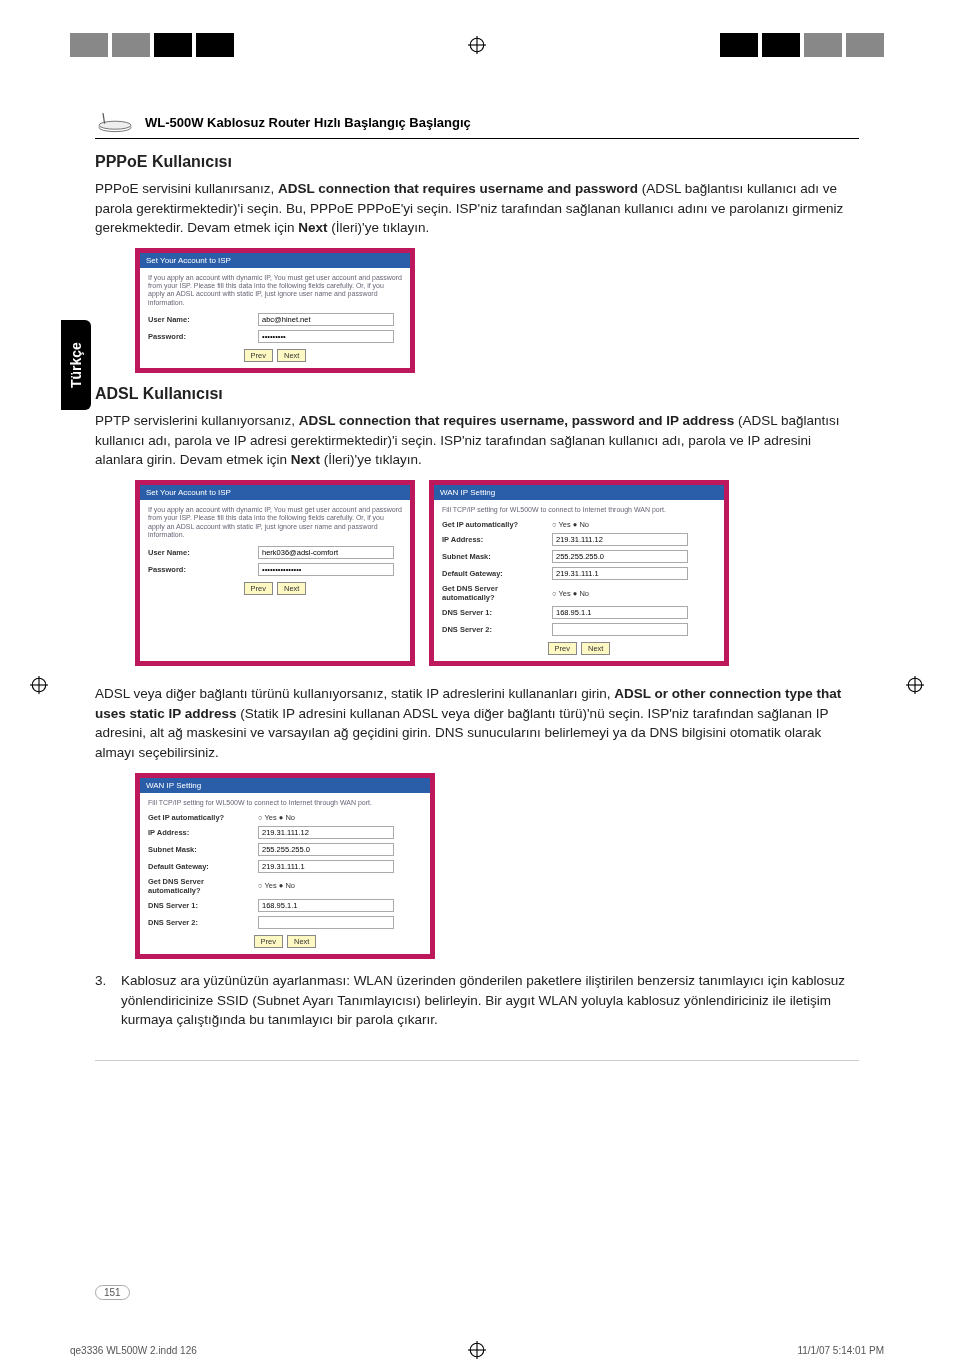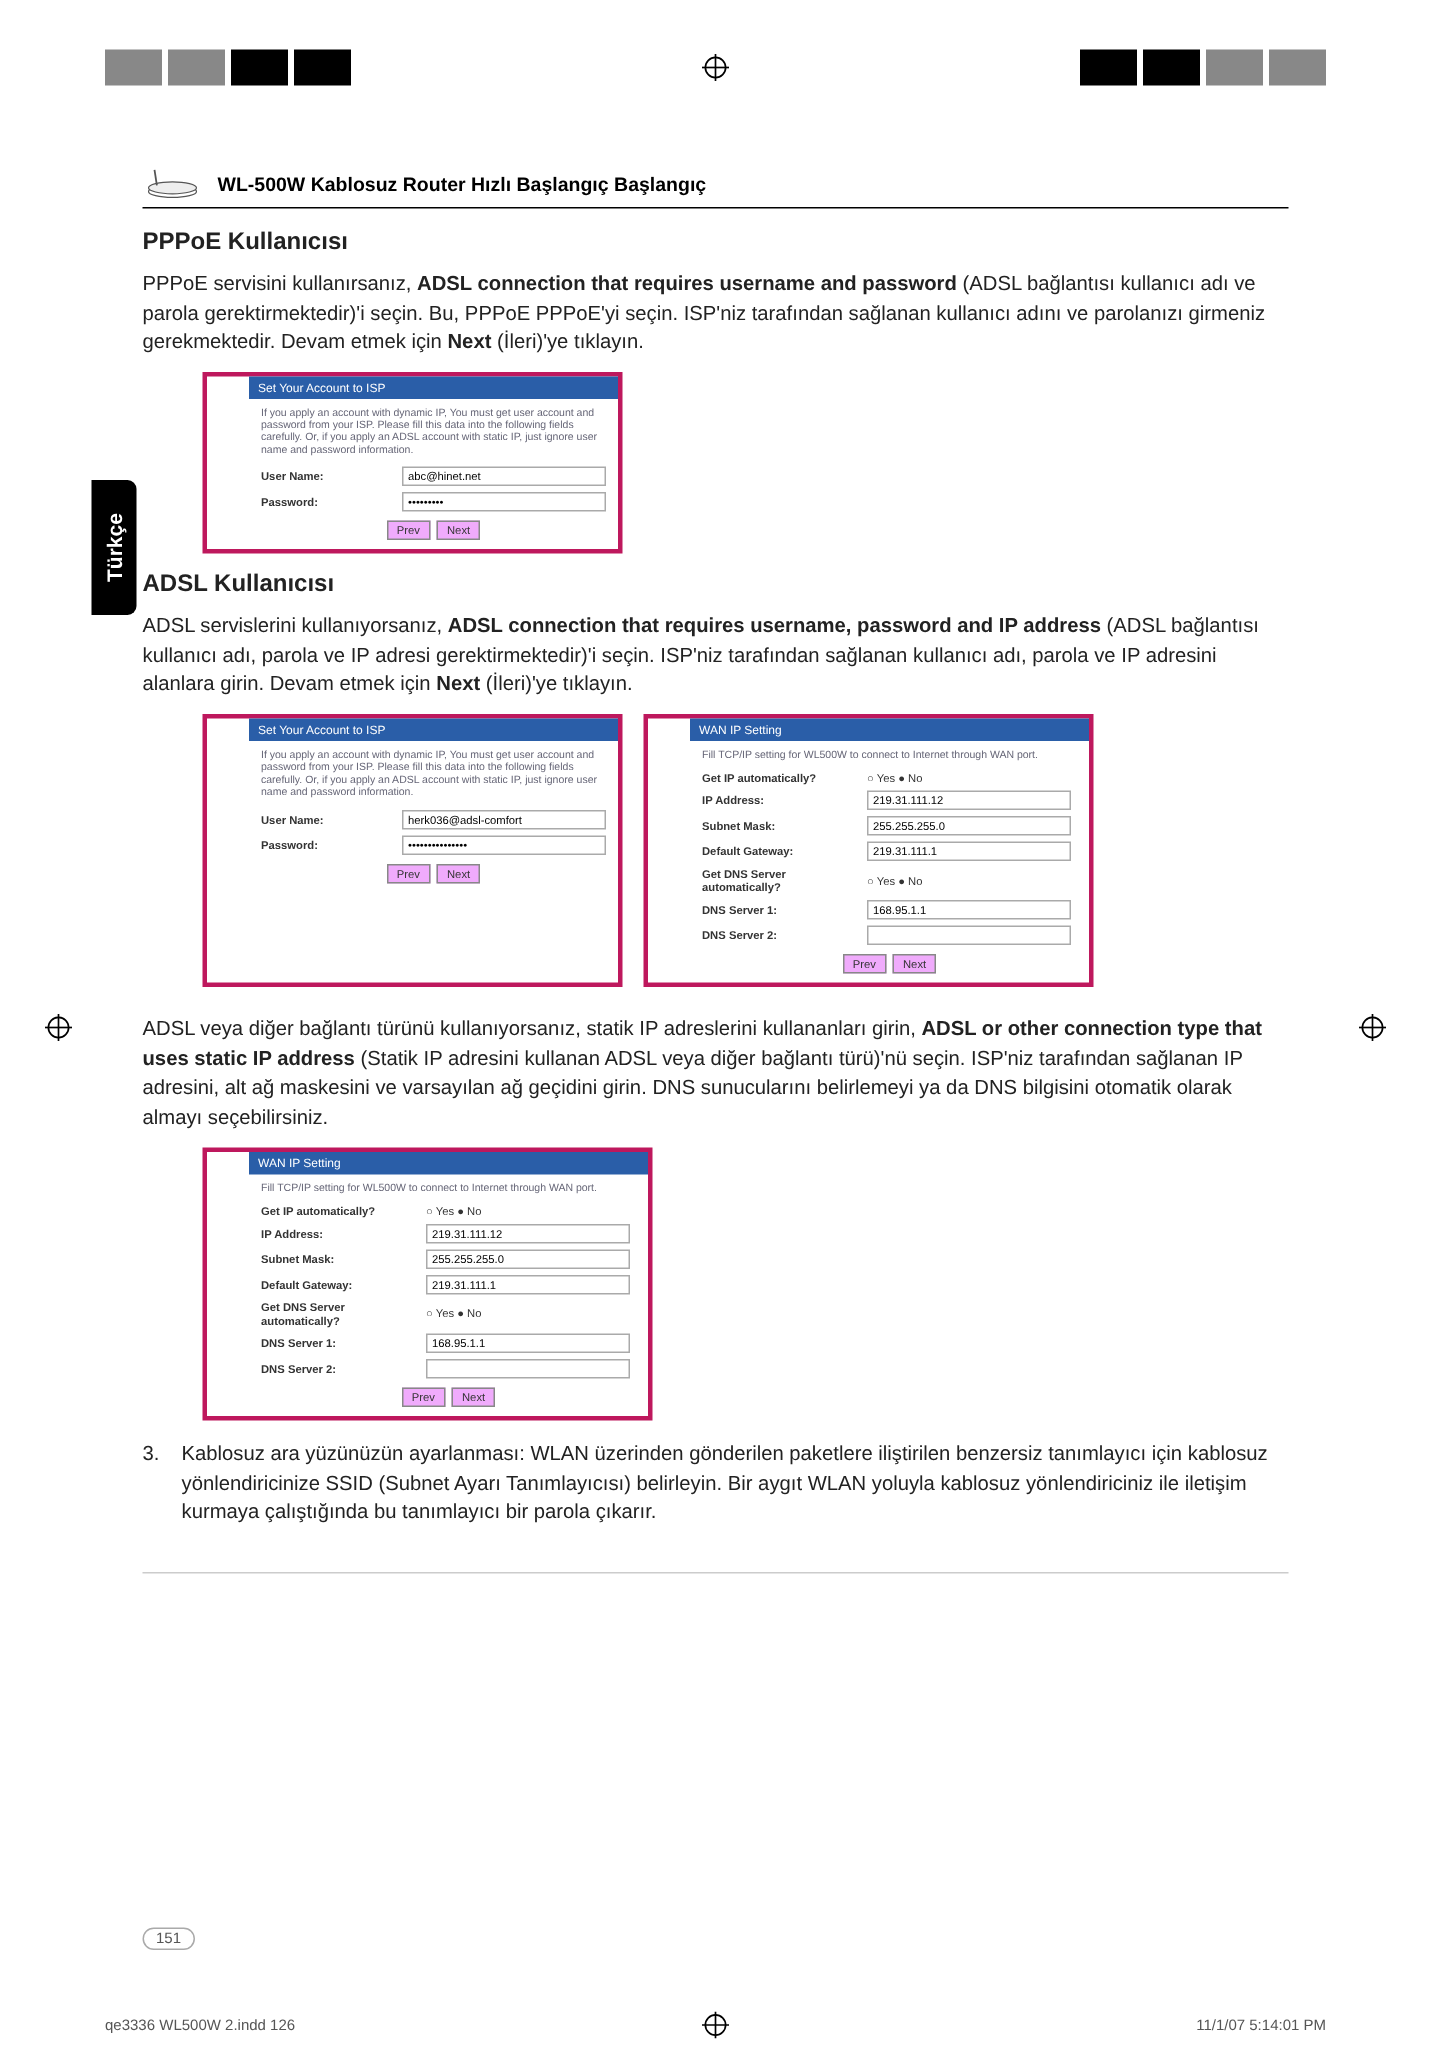--- a/index.html
+++ b/index.html
@@ -29,32 +29,32 @@
     position:absolute; left:-34px; top:210px; width:30px; height:90px;
     background:#000; color:#fff; border-radius:6px 0 0 6px;
     display:flex; align-items:center; justify-content:center;
     writing-mode: vertical-rl; transform: rotate(180deg);
     font-weight:bold; font-size:14px;
   }
   h2.section { font-size:16px; font-weight:bold; margin-bottom:8px; color:#222; }
   p.body { font-size:13.5px; line-height:1.45; color:#222; margin-bottom:10px; }
   p.body b { font-weight:bold;margin-top:36px; }
   .screenshot {
-    border:3px solid #be185d; font-size:8px; color:#333; background:#fff; width:280px;padding-left:28px;
+    border:5px solid #be185d; font-size:8px; color:#333; background:#fff; width:280px;
   }
   .shot-header { background:#2a5ea8; color:#fff; padding:3px 6px; font-size:8px; }
   .shot-body { padding:6px 8px; }
   .shot-desc { color:#667; font-size:7px; line-height:1.2; margin-bottom:6px; }
   .shot-row { display:flex; align-items:center; margin-bottom:4px; }
   .shot-label { width:110px; font-weight:bold; font-size:7.5px; }
   .shot-val-box { flex:1; }
   .shot-input { border:1px solid #aaa; height:13px; font-size:7.5px; padding:0 3px; width:136px; background:#fff; }
   .shot-radio { font-size:7.5px; }
   .shot-btns { text-align:center; margin-top:6px; }
-  .shot-btn { display:inline-block; border:1px solid #888; background:#f0abfc; font-size:7.5px; padding:1px 6px; margin:0 2px; }
+  .shot-btn { display:inline-block; border:1px solid #888; background:#fef9c3; font-size:7.5px; padding:1px 6px; margin:0 2px; }
   .row2 { display:flex; gap:14px; margin-bottom:18px; }
   .row1 { margin-bottom:12px; margin-left:40px; }
   .page-num {
     position:absolute; bottom:0; left:0;
     border:1px solid #aaa; border-radius:10px; padding:1px 8px; font-size:10px; color:#555;
   }
   ol.manual { list-style:none; font-size:13.5px; line-height:1.45; color:#222; }
   ol.manual li { display:flex; gap:10px; }
   ol.manual li .num { min-width:16px; }
   hr.sep { border:none; border-top:1px solid #ccc; margin:12px 0 8px; }
@@ -135,21 +135,21 @@
             <span class="shot-label">Password:</span>
             <span class="shot-val-box"><input class="shot-input" value="•••••••••" style=""></span>
           </div>
         <div class="shot-btns"><span class="shot-btn">Prev</span><span class="shot-btn">Next</span></div>
       </div>
     </div>
   </div>
 
   <h2 class="section">ADSL Kullanıcısı</h2>
   <p class="body">
-    <span>ADSL servislerini kullanıyorsanız, </span><b>ADSL connection that requires username, password and IP address</b><span> (ADSL bağlantısı kullanıcı adı, parola ve IP adresi gerektirmektedir)'i seçin. ISP'niz tarafından sağlanan kullanıcı adı, parola ve IP adresini alanlara girin. Devam etmek için </span><b>Next</b><span> (İleri)'ye tıklayın.</span>
+    <span>PPTP servislerini kullanıyorsanız, </span><b>ADSL connection that requires username, password and IP address</b><span> (ADSL bağlantısı kullanıcı adı, parola ve IP adresi gerektirmektedir)'i seçin. ISP'niz tarafından sağlanan kullanıcı adı, parola ve IP adresini alanlara girin. Devam etmek için </span><b>Next</b><span> (İleri)'ye tıklayın.</span>
   </p>
   <div class="row2" style="margin-left:40px;">
     <div class="screenshot">
       <div class="shot-header">Set Your Account to ISP</div>
       <div class="shot-body">
         <div class="shot-desc">If you apply an account with dynamic IP, You must get user account and password from your ISP. Please fill this data into the following fields carefully. Or, if you apply an ADSL account with static IP, just ignore user name and password information.</div>
         <div class="shot-row">
             <span class="shot-label">User Name:</span>
             <span class="shot-val-box"><input class="shot-input" value="herk036@adsl-comfort" style=""></span>
           </div>

